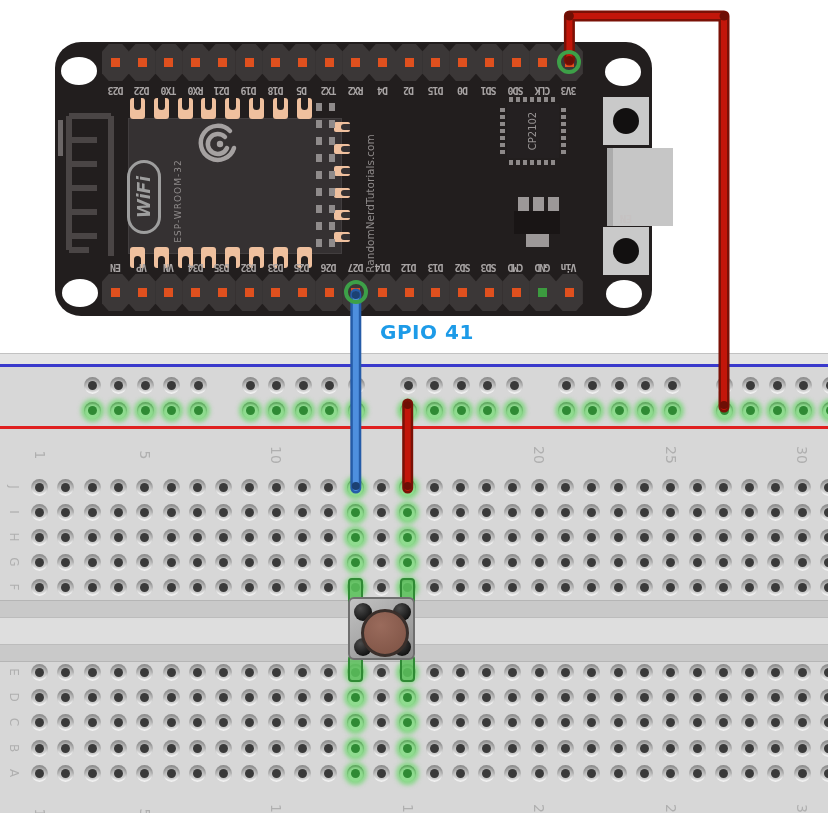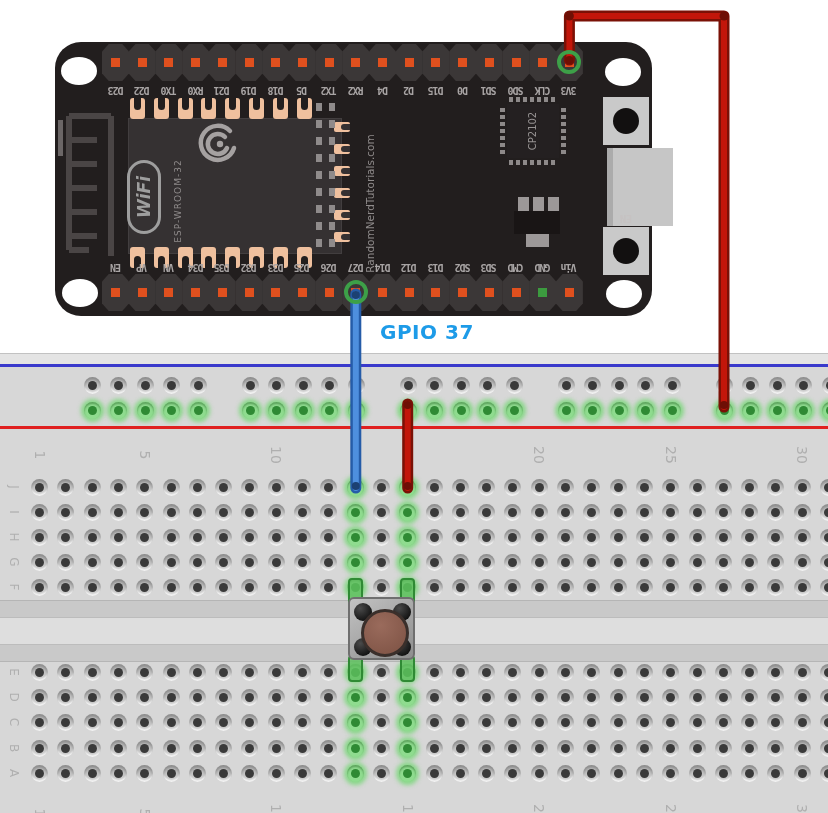--- a/index.html
+++ b/index.html
@@ -737,14 +737,14 @@
       <path class="wo2" d="M407.7 404 L407.7 488" stroke-width="11" fill="none" stroke-linecap="round" stroke="#7a1106"></path>
       <path class="wi2" d="M407.7 404 L407.7 488" stroke-width="6" fill="none" stroke-linecap="round" stroke="#c2160a"></path>
       <circle class="wc2" cx="407.7" cy="405" r="4" fill="#6e0f05"></circle>
       <circle class="wc2" cx="407.7" cy="486" r="4" fill="#6e0f05"></circle>
     </g>
   </svg>
 
   <div class="conn-ring" style="left:557.4px;top:50px"></div>
   <div class="conn-ring" style="left:343.8px;top:280px"></div>
 
-  <div id="gpio-label" style="color: rgb(29, 155, 232);">GPIO 37</div>
+  <div id="gpio-label" style="color: rgb(29, 155, 232);">GPIO 41</div>
 </div>
 
 </body></html>

